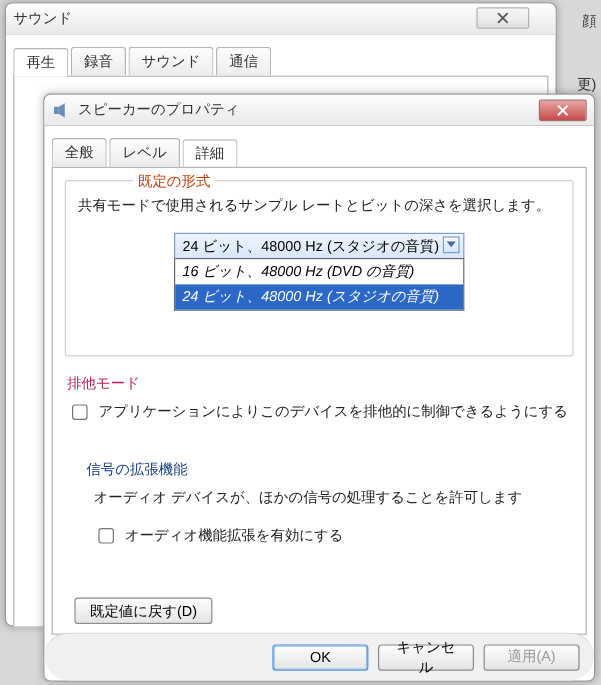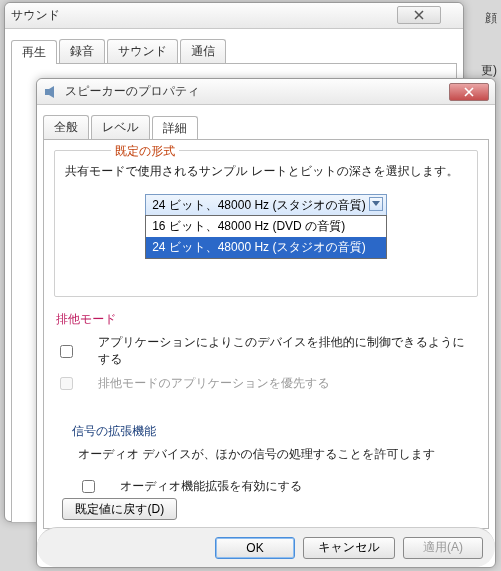--- a/index.html
+++ b/index.html
@@ -14,24 +14,24 @@
   .tab.active { background: #fff; position: relative; top: 1px; }
   .tabbody { margin: 0 6px 6px 6px; border: 1px solid #b5b5b5; background: #fff; padding: 10px; }
   .group { border: 1px solid #d0d0d0; border-radius: 2px; padding: 12px 10px 14px 10px; margin-bottom: 14px; position: relative; }
   .group > .legend { position: absolute; top: -8px; left: 8px; background: #fff; padding: 0 4px; color: #c2410c; margin-left: 48px; }
   .desc { color: #222; margin-bottom: 14px; }
   .row { display: flex; align-items: center; gap: 8px; flex-direction: column; }
   .combo { position: relative; flex: 1; }
   .combo-display { height: 22px; border: 1px solid #7a9cc6; background: linear-gradient(#eef5fd,#d7e7fb); display:flex; align-items:center; padding: 0 20px 0 6px; cursor:pointer; }
   .combo-arrow { position:absolute; right:4px; top:3px; width:14px; height:14px; border:1px solid #7a9cc6; background:linear-gradient(#f5f9fe,#d5e5fa); display:flex; align-items:center; justify-content:center; }
   .dropdown { position:absolute; left:0; top:21px; right:0; border:1px solid #6b6b6b; background:#fff; z-index:10; }
-  .opt { padding: 2px 6px; cursor:pointer; }
+  .opt { padding: 2px 6px; cursor:pointer;font-style:italic; }
   .opt.sel { background:#2b68c8; color:#fff; }
   .btn { height: 22px; padding: 0 12px; border: 1px solid #8a8a8a; border-radius: 3px; background: linear-gradient(#fdfdfd,#e4e4e4); cursor:pointer; display:inline-flex; align-items:center; gap:4px; }
-  .chk { display:flex; align-items:center; gap:22px; margin: 6px 0; color:#222; }
+  .chk { display:flex; align-items:center; gap:6px; margin: 6px 0; color:#222; }
   .chk.disabled { color:#9a9a9a; }
   .chk input { width:13px; height:13px; }
   .footer { position:absolute; left:0; right:0; bottom:0; height:40px; background:#f0f0f0; border-top:1px solid #ccc; display:flex; align-items:center; justify-content:flex-end; gap:8px; padding: 0 12px; border-radius: 20px; }
   .footer .btn.def { border:1px solid #4a8edb; box-shadow: 0 0 0 1px #8fbef0 inset; }
   .restorewrap { padding: 4px 0 0 8px; }
   .play-tri { width:0; height:0; border-left:7px solid #2f8f2f; border-top:5px solid transparent; border-bottom:5px solid transparent; }
   .faded { color:#999; }
   .bg-closebtn { position:absolute; top:6px; right:60px; width:44px; height:18px; border:1px solid #b0b0b0; border-radius:2px; background:linear-gradient(#f7f7f7,#e0e0e0); display:flex; align-items:center; justify-content:center; }
 </style>
 </head>
@@ -104,24 +104,20 @@
       </div>
       <div style="height:36px;"></div>
     </div>
 
     <div class="group" style="border:none; padding:0 2px 10px 2px;">
       <div style="color:#be185d; margin-bottom:6px;">排他モード</div>
       <label class="chk">
         <input type="checkbox" style="">
         <span>アプリケーションによりこのデバイスを排他的に制御できるようにする</span>
       </label>
-      <label class="chk disabled">
-        <input type="checkbox" disabled="" style="">
-        <span>排他モードのアプリケーションを優先する</span>
-      </label>
     </div>
 
     <div class="group" style="border:none; padding:0 2px 10px 2px;margin-left:16px;">
       <div style="color:#1a3e7b; margin-bottom:6px;">信号の拡張機能</div>
       <div class="desc" style="margin-left:6px;">オーディオ デバイスが、ほかの信号の処理することを許可します</div>
       <label class="chk" style="margin-left:6px;">
         <input type="checkbox" style="">
         <span>オーディオ機能拡張を有効にする</span>
       </label>
     </div>
@@ -130,20 +126,20 @@
       <button class="btn">
         <span>既定値に戻す(D)</span>
       </button>
     </div>
   </div>
 
   <div class="footer">
     <button class="btn def" style="width:80px; justify-content:center;">
       <span>OK</span>
     </button>
-    <button class="btn" style="width:92px; justify-content:center;">
+    <button class="btn" style="width:80px; justify-content:center;">
       <span>キャンセル</span>
     </button>
     <button class="btn" style="width:80px; justify-content:center;">
       <span class="faded">適用(A)</span>
     </button>
   </div>
 </div>
 
 </body></html>

